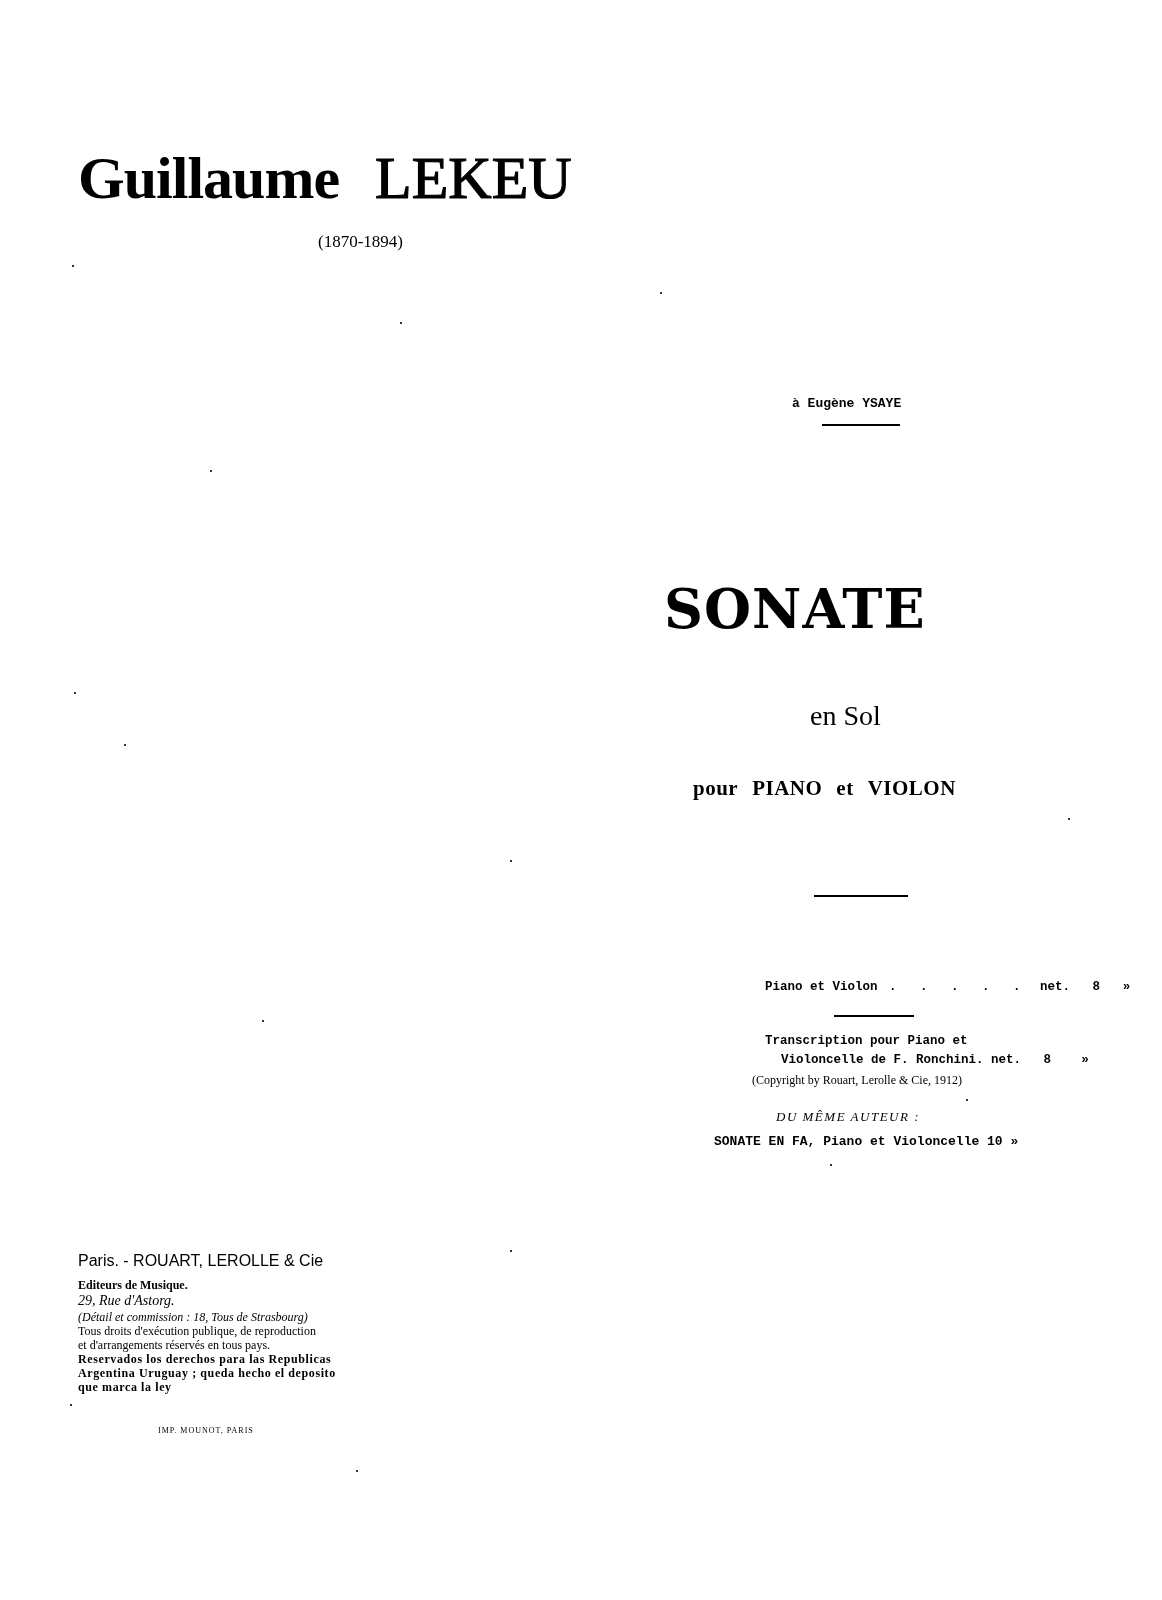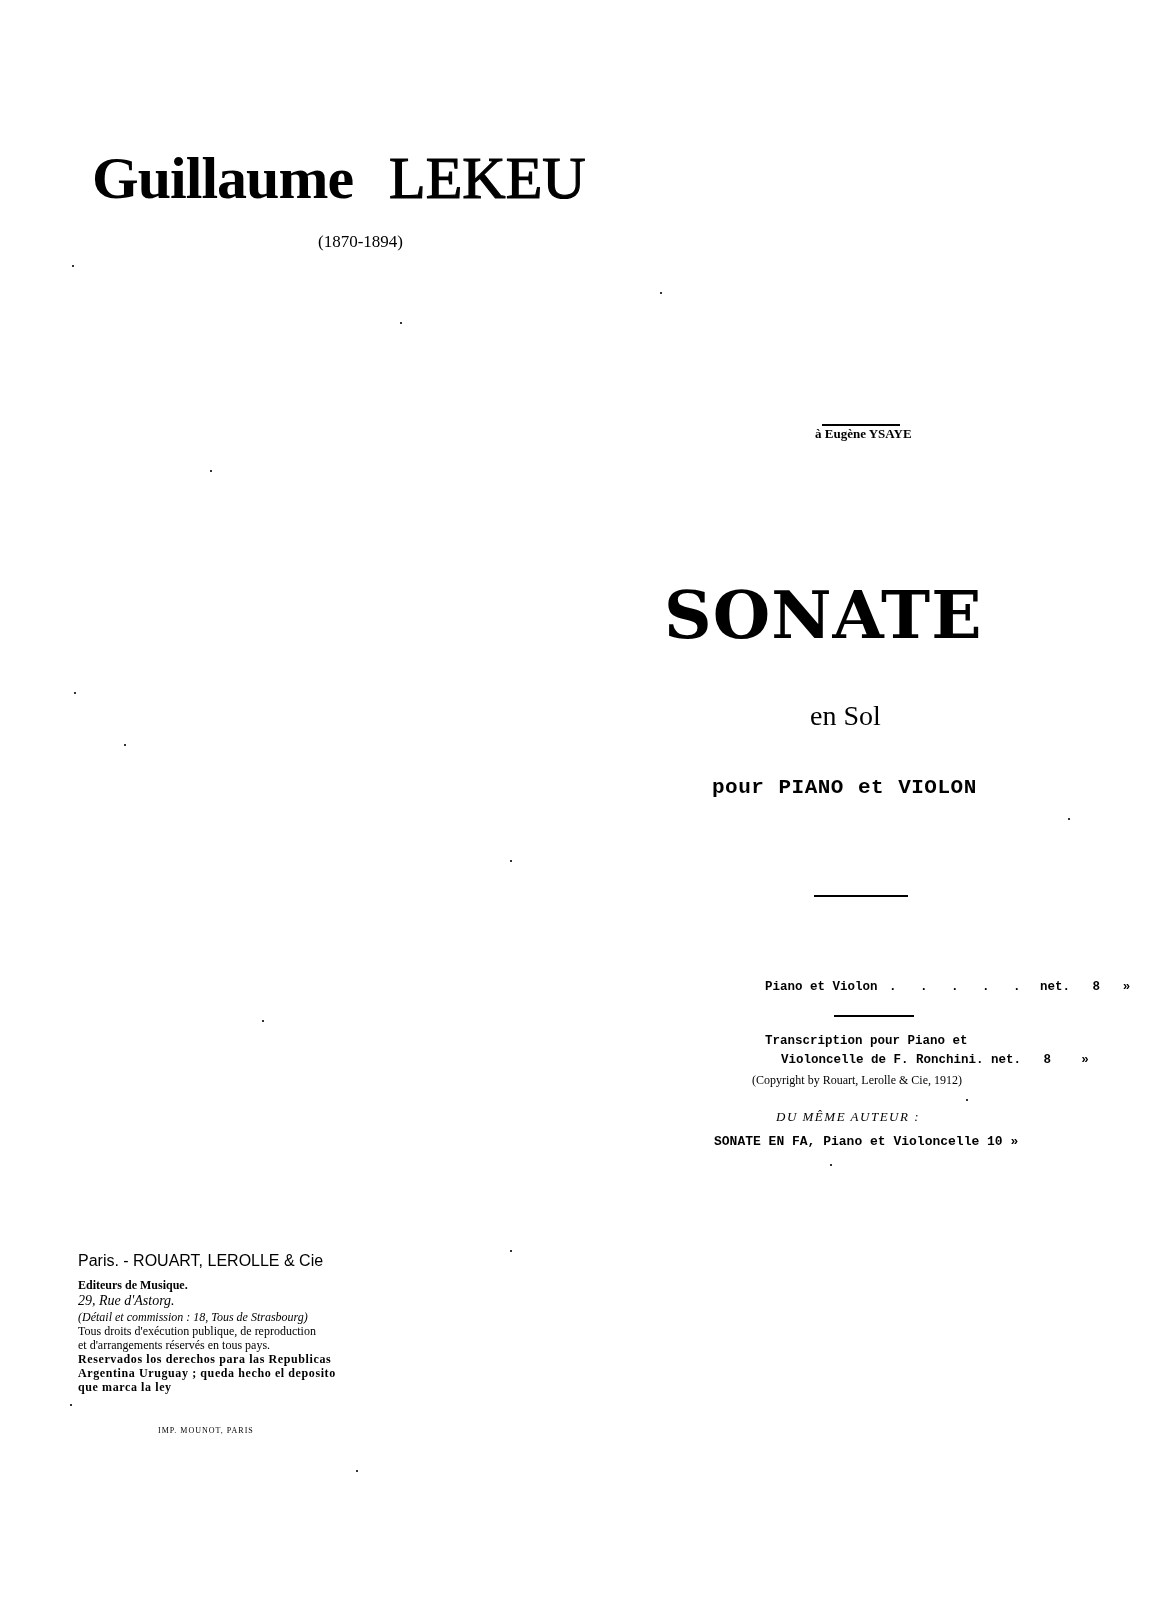--- a/index.html
+++ b/index.html
@@ -1,25 +1,25 @@
 <!DOCTYPE html>
 <html><head>
   <meta charset="utf-8">
   <style>
     html, body { margin: 0; padding: 0; background: #ffffff; }
     body { width: 1162px; height: 1600px; position: relative; overflow: hidden; color: #000; font-family: "DejaVu Serif", serif; }
     .abs { position: absolute; }
-    .composer { left: 92px; top: 148px; font-family: "Liberation Serif", serif; font-weight: bold; font-size: 60px; letter-spacing: -1px; line-height: 1; white-space: nowrap; }
+    .composer { left: 78px; top: 148px; font-family: "Liberation Serif", serif; font-weight: bold; font-size: 60px; letter-spacing: -1px; line-height: 1; white-space: nowrap; }
     .composer .surname { margin-left: 36px; font-weight: normal; -webkit-text-stroke: 1.2px #000; letter-spacing: 0; }
     .dates { left: 318px; top: 232px; font-family: "Liberation Serif", serif; font-size: 17px; }
-    .dedication { left: 815px; top: 396px; font-family: Liberation Serif, serif; font-weight: bold; font-size: 13px; white-space: nowrap; margin-top: 30px; }
+    .dedication { left: 792px; top: 396px; font-family: Liberation Mono, monospace; font-weight: bold; font-size: 13px; white-space: nowrap; }
     .rule { position: absolute; background: #000; height: 2px; }
-    .title { left: 664px; top: 582px; font-family: "DejaVu Serif", serif; font-weight: bold; font-size: 66px; letter-spacing: 1px; line-height: 1; }
+    .title { left: 664px; top: 582px; font-family: "DejaVu Serif", serif; font-weight: bold; font-size: 54px; letter-spacing: 1px; line-height: 1; }
     .subtitle { left: 810px; top: 700px; font-family: "Liberation Serif", serif; font-size: 28px; }
-    .instr { left: 712px; top: 776px; font-family: Liberation Mono, monospace; font-weight: bold; font-size: 21px; letter-spacing: 0.5px; white-space: nowrap; }
+    .instr { left: 693px; top: 776px; font-family: Liberation Serif, serif; font-weight: bold; font-size: 21px; letter-spacing: 0.5px; white-space: nowrap; }
     .instr span { margin-right: 14px; }
     .price { font-family: Liberation Mono, monospace; font-weight: bold; font-size: 12.5px; white-space: nowrap; margin-left: 44px; }
     .price .dots { letter-spacing: 8px; margin: 0 4px; }
     .copyright { left: 752px; top: 1073px; font-family: "Liberation Serif", serif; font-size: 12px; white-space: nowrap; }
     .same-author { left: 776px; top: 1109px; font-family: "Liberation Serif", serif; font-style: italic; font-weight: normal; font-size: 13px; letter-spacing: 1.5px; }
     .other-work { left: 714px; top: 1134px; font-family: Liberation Mono, monospace; font-weight: bold; font-size: 13px; white-space: nowrap; }
     .publisher { left: 78px; top: 1252px; width: 300px; font-family: "Liberation Serif", serif; font-size: 12px; line-height: 14px; }
     .publisher .name { font-family: "Liberation Sans", sans-serif; font-size: 16px; line-height: 18px; }
     .publisher .sub { font-weight: bold; margin-top: 8px; }
     .publisher .addr { font-style: italic; font-size: 14px; line-height: 18px; }

